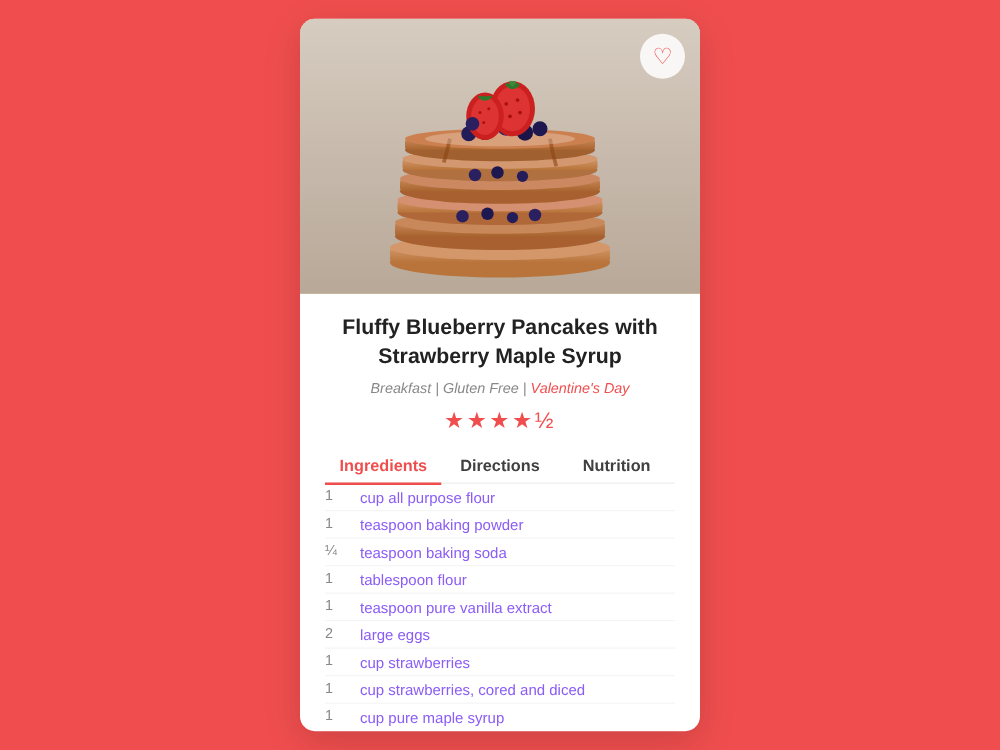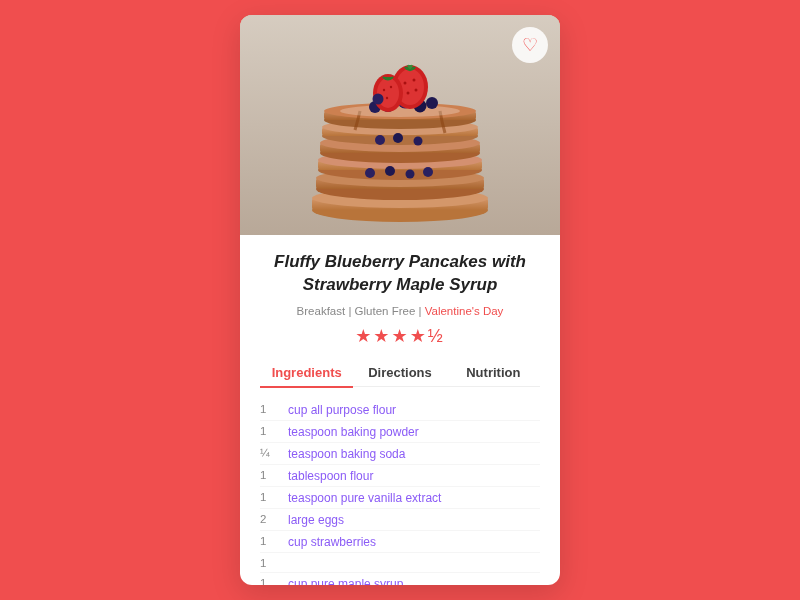--- a/index.html
+++ b/index.html
@@ -54,47 +54,47 @@
       padding: 16px 20px 12px;
     }
 
     .recipe-title {
       font-size: 17px;
       font-weight: 700;
       color: #222;
       text-align: center;
       line-height: 1.35;
       margin-bottom: 8px;
-      font-style: italic;
     }
 
     .recipe-tags {
       text-align: center;
       font-size: 11.5px;
       color: #888;
       margin-bottom: 8px;
+      font-style: italic;
     }
 
     .recipe-tags .highlight {
       color: #f04e4e;
       font-weight: 500;
     }
 
     .stars {
       text-align: center;
       color: #f04e4e;
       font-size: 18px;
       margin-bottom: 12px;
       letter-spacing: 2px;
     }
 
     .tabs {
       display: flex;
       border-bottom: 1.5px solid #eee;
-      margin-bottom: 12px;
+      margin-bottom: 0;
       align-items: center;
     }
 
     .tab {
       flex: 1;
       text-align: center;
       padding: 6px 0;
       font-size: 13px;
       font-weight: 600;
       color: #404040;
@@ -281,20 +281,21 @@
         <li>
           <span class="qty">2</span>
           <span class="ing-name">large eggs</span>
         </li>
         <li>
           <span class="qty">1</span>
           <span class="ing-name">cup strawberries</span>
         </li>
         <li>
           <span class="qty">1</span>
+          <span class="ing-name">cup strawberries, cored and diced</span>
         </li>
         <li>
           <span class="qty">1</span>
           <span class="ing-name">cup pure maple syrup</span>
         </li>
       </ul>
   </div>
 </div>
 
 </body></html>

